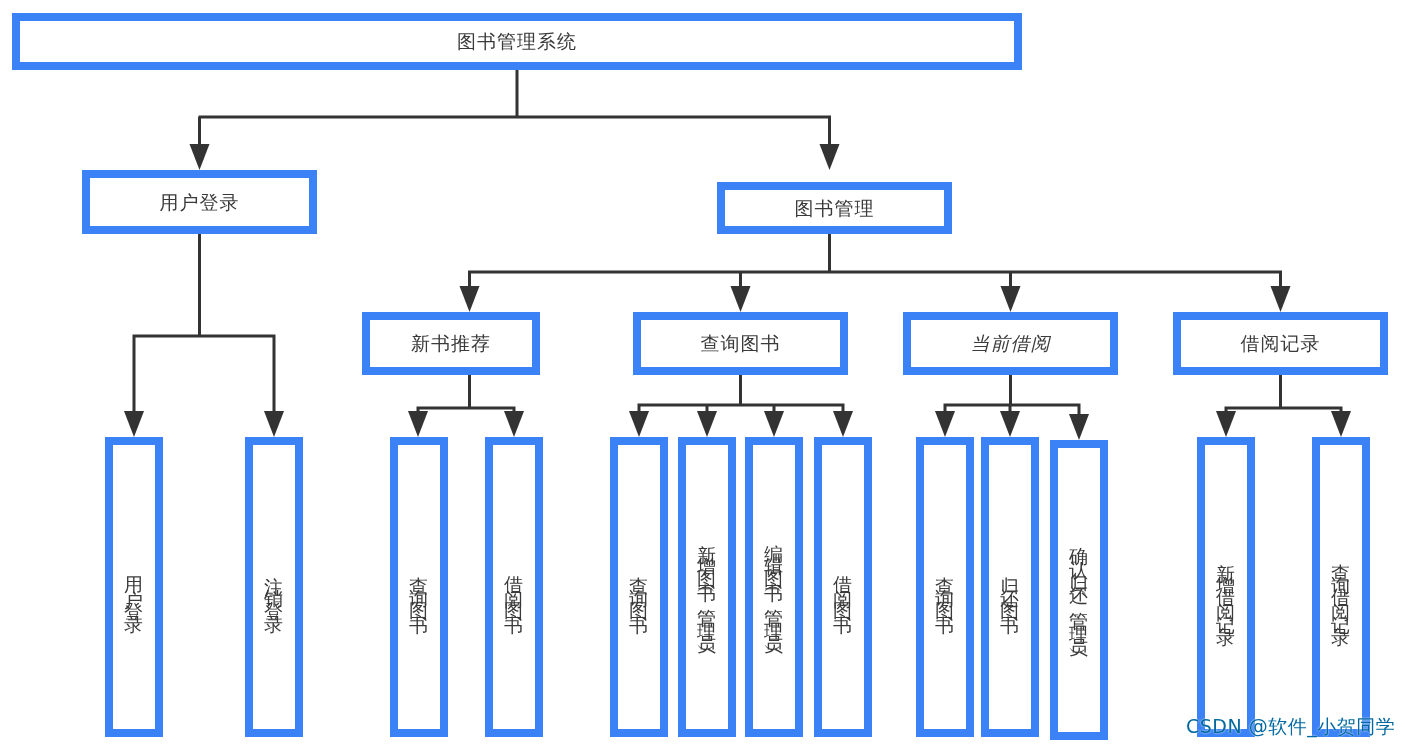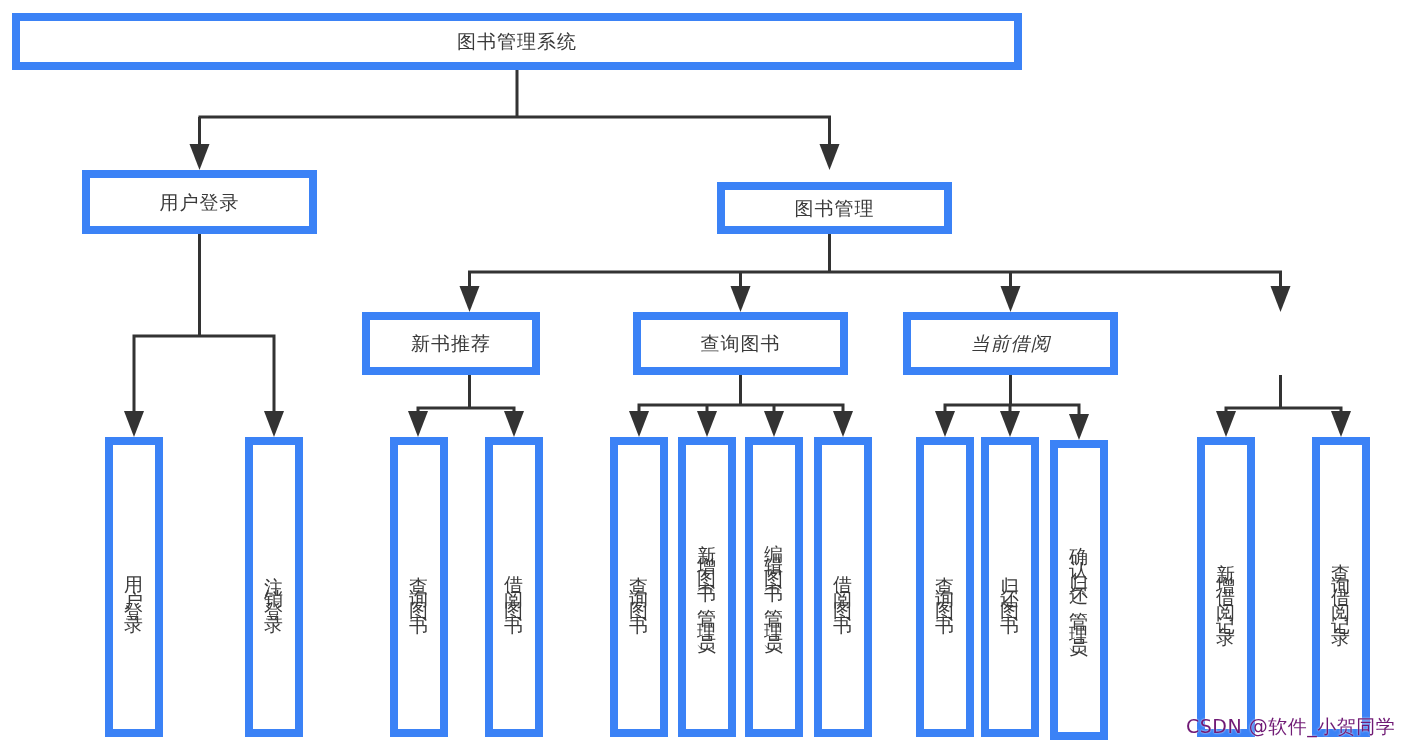--- a/index.html
+++ b/index.html
@@ -24,21 +24,21 @@
     line-height:1.2;
   }
   .leaf{
     writing-mode:vertical-rl;
     letter-spacing:13px;
     font-size:19px;
     padding:4px 0;
   }
   .watermark{
     position:absolute;
-    color:#701a75;
+    color:#0369a1;
     font-size:19px;
     letter-spacing:0.5px;
     text-shadow:0 0 2px #ffffff;
     white-space:nowrap;
     z-index:5;
   }
 </style>
 </head>
 <body>
 
@@ -78,20 +78,21 @@
   </svg>
 
   <div class="box" style="left:12px;top:13px;width:1010px;height:57px;">图书管理系统</div>
 
   <div class="box" style="left:82px;top:170px;width:235px;height:64px;">用户登录</div>
   <div class="box" style="left:717px;top:170px;width:235px;height:52px;margin-top:12px;">图书管理</div>
 
   <div class="box" style="left:362px;top:312px;width:178px;height:63px;">新书推荐</div>
   <div class="box" style="left:633px;top:312px;width:215px;height:63px;">查询图书</div>
   <div class="box" style="left:903px;top:312px;width:215px;height:63px;font-style:italic;">当前借阅</div>
+  <div class="box" style="left:1173px;top:312px;width:215px;height:63px;">借阅记录</div>
 
   <div class="box leaf" style="left:105px;top:437px;width:58px;height:300px;">用户登录</div>
   <div class="box leaf" style="left:245px;top:437px;width:58px;height:300px;">注销登录</div>
 
   <div class="box leaf" style="left:390px;top:437px;width:58px;height:300px;">查询图书</div>
   <div class="box leaf" style="left:485px;top:437px;width:58px;height:300px;">借阅图书</div>
 
   <div class="box leaf" style="left:610px;top:437px;width:58px;height:300px;">查询图书</div>
   <div class="box leaf" style="left:678px;top:437px;width:58px;height:300px;">新增图书（管理员）</div>
   <div class="box leaf" style="left:745px;top:437px;width:58px;height:300px;">编辑图书（管理员）</div>

